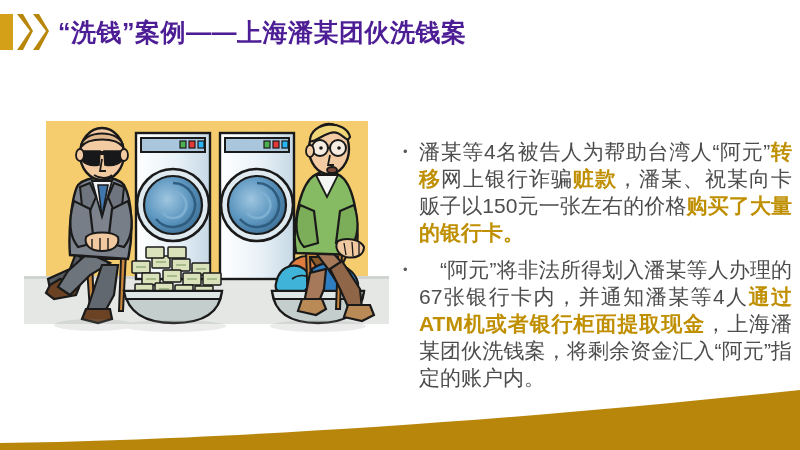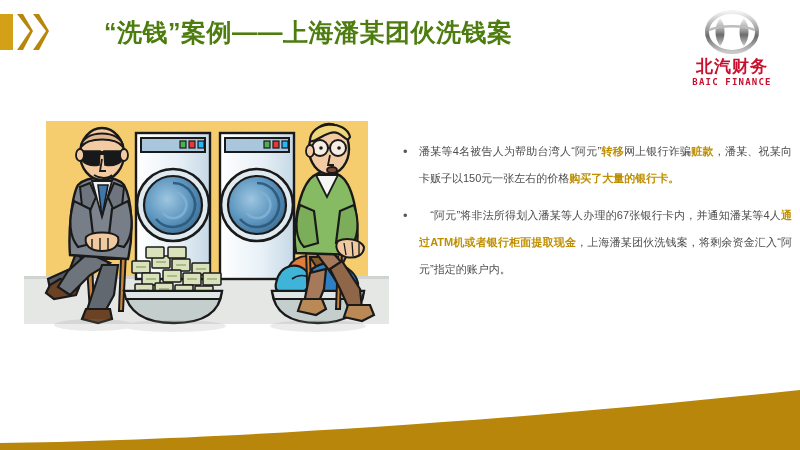--- a/index.html
+++ b/index.html
@@ -46,25 +46,24 @@
     top: 0;
     width: 17px; height: 36px;
   }
   .chev svg { display:block; }
   .page-title {
     position: absolute;
     left: 58px;
     top: 14px;
     font-size: 25px;
     font-weight: bold;
-    color: #4d7c0f;
+    color: #4c1d95;
     letter-spacing: 0.5px;
     white-space: nowrap;
     line-height: 36px;
-    margin-left: 46px;
   }
 
   
   .logo {
     position: absolute;
     right: 12px;
     top: 8px;
     width: 112px;
     height: 86px;
     text-align: center;
@@ -117,21 +116,21 @@
     width: 16px;
     flex: 0 0 16px;
     color: #595959;
     font-size: 13px;
     line-height: 27px;
     text-align: left;
     padding-left: 3px;
   }
   .bullet-text {
     flex: 1 1 auto;
-    font-size: 11px;
+    font-size: 21px;
     line-height: 27px;
     color: #4d4d4d;
     text-align: justify;
     text-justify: inter-ideograph;
     font-family: "Liberation Sans", "DejaVu Sans", sans-serif;
   }
   .hl {
     color: #bf8f00;
     font-weight: bold;
   }
@@ -162,38 +161,20 @@
       </div>
       <div class="chev" style="left:32px;">
         <svg width="17" height="36" viewBox="0 0 17 36">
           <path d="M1 0 L14 17 L1 36 L7 36 L17 17 L7 0 Z" fill="#b8860b"></path>
         </svg>
       </div>
     </div>
 
     <div class="page-title">“洗钱”案例——上海潘某团伙洗钱案</div>
 
-    <div class="logo">
-      <svg class="logo-mark" viewBox="0 0 112 48">
-        <defs>
-          <linearGradient id="gmet" x1="0" y1="0" x2="0" y2="1">
-            <stop offset="0%" stop-color="#f2f2f2"></stop>
-            <stop offset="45%" stop-color="#9a9a9a"></stop>
-            <stop offset="60%" stop-color="#6b6b6b"></stop>
-            <stop offset="100%" stop-color="#c9c9c9"></stop>
-          </linearGradient>
-        </defs>
-        <ellipse cx="56" cy="24" rx="25" ry="20" fill="none" stroke="url(#gmet)" stroke-width="4"></ellipse>
-        <path d="M44 10 C38 18 38 30 44 38 C50 32 50 16 44 10 Z" fill="url(#gmet)"></path>
-        <path d="M68 10 C74 18 74 30 68 38 C62 32 62 16 68 10 Z" fill="url(#gmet)"></path>
-        <path d="M33 22 C45 17 67 17 79 22" fill="none" stroke="#bdbdbd" stroke-width="2.5"></path>
-      </svg>
-      <div class="logo-cn">北汽财务</div>
-      <div class="logo-en">BAIC FINANCE</div>
-    </div>
   </div>
 
   <div class="illus">
     <svg width="365" height="222" viewBox="0 0 365 222">
       <defs>
         <clipPath id="rnd">
             <rect x="0" y="0" width="365" height="222" rx="6"></rect>
           </clipPath>
         <radialGradient id="drum" cx="40%" cy="40%" r="65%">
           <stop offset="0%" stop-color="#9ec6e0"></stop>

